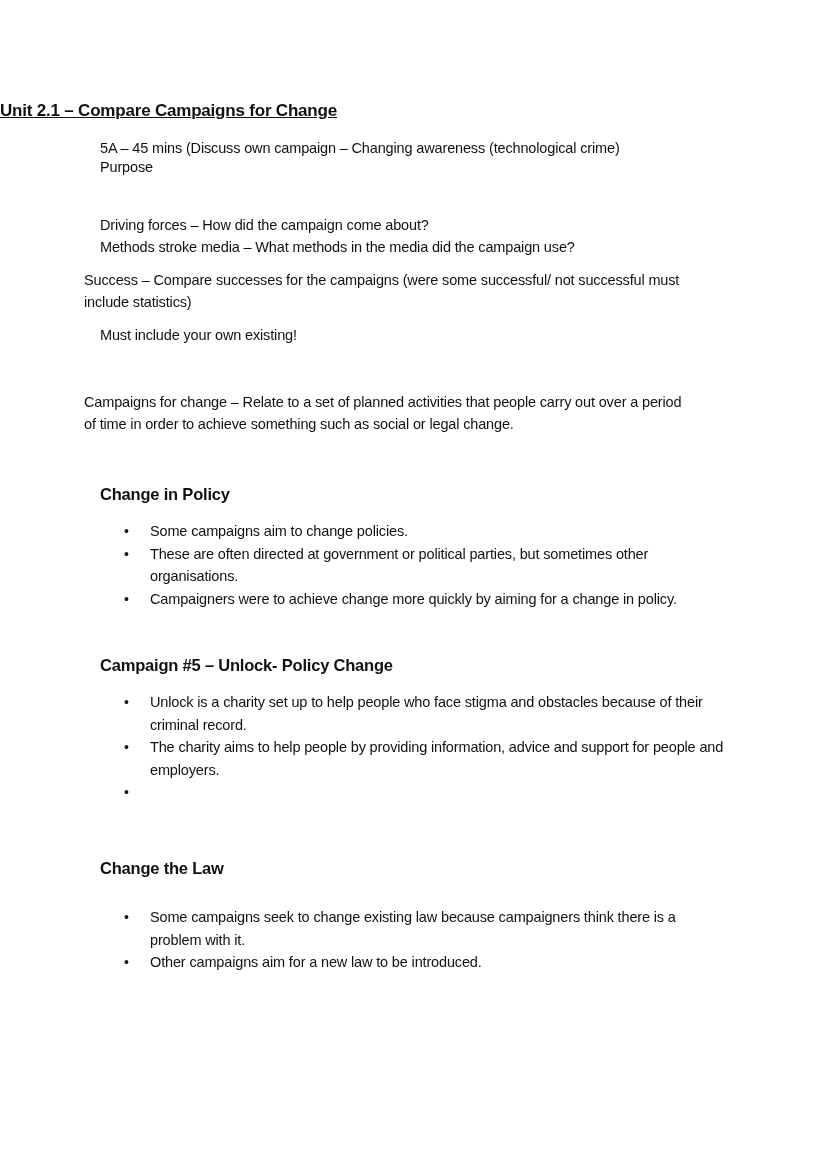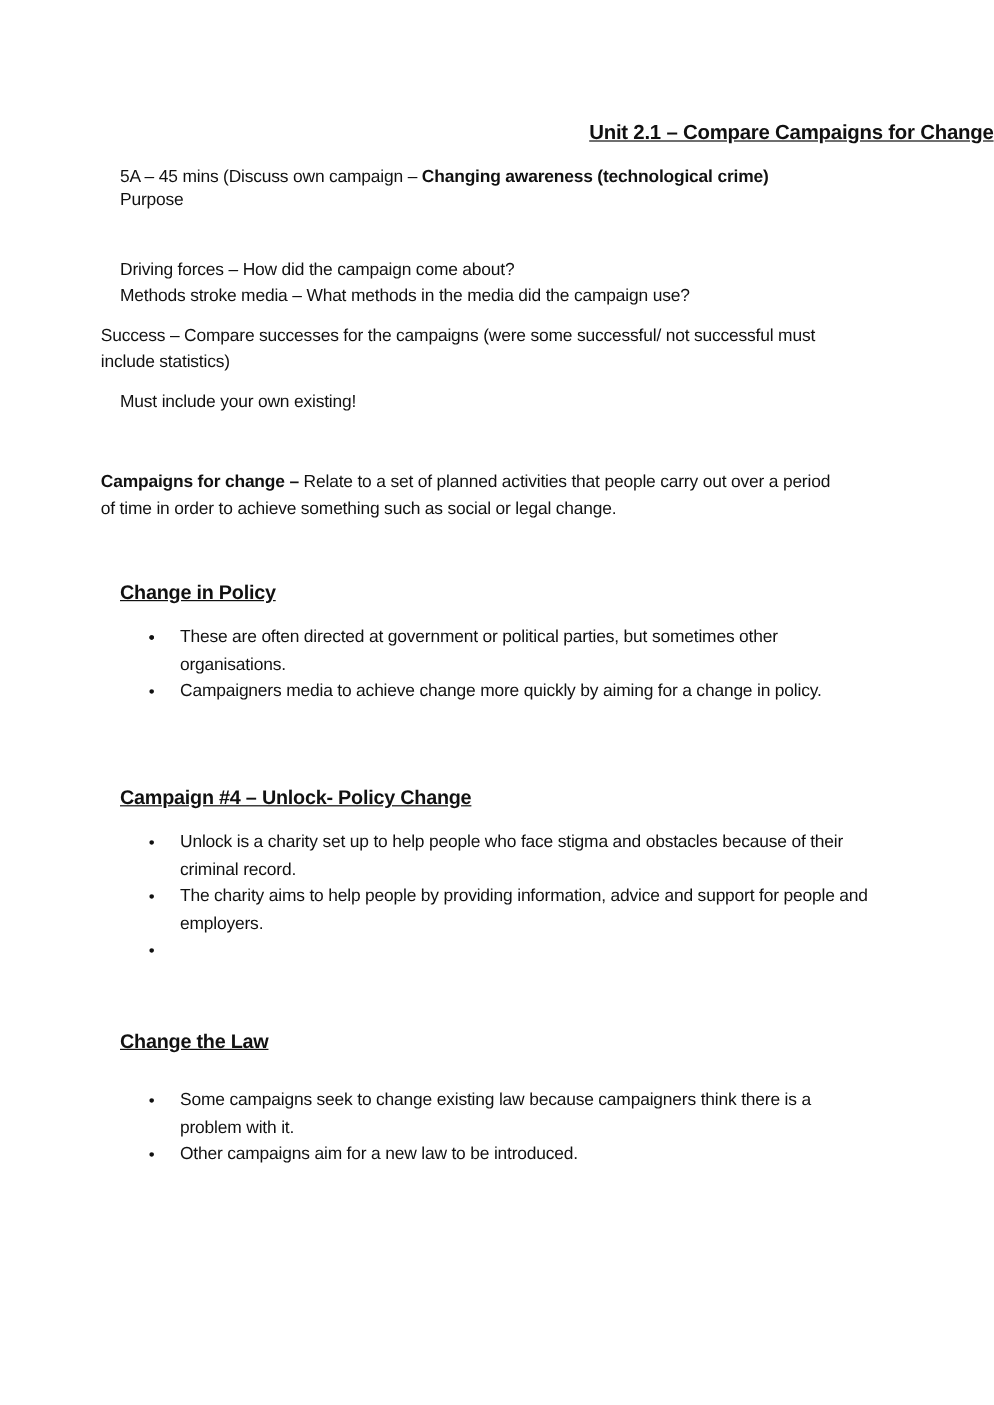--- a/index.html
+++ b/index.html
@@ -1,28 +1,28 @@
 <!DOCTYPE html>
 <html><head>
   <meta charset="utf-8">
   <style>
     html, body { margin: 0; padding: 0; background: #ffffff; }
     body { width: 828px; height: 1171px; position: relative; overflow: hidden;
       font-family: "Liberation Sans", sans-serif; color: #111; }
     .page { position: absolute; left: 0; top: 0; width: 828px; height: 1171px; }
     .abs { position: absolute; }
-    .title { left: 0; width: 828px; top: 101px; text-align: right; font-weight: bold;
+    .title { left: 0; width: 828px; top: 101px; text-align: left; font-weight: bold;
       font-size: 17px; text-decoration: underline; letter-spacing: -0.2px; }
     .line { left: 100px; font-size: 14.5px; line-height: 22px; letter-spacing: -0.15px; white-space: nowrap; }
     .para { left: 84px; width: 640px; font-size: 14.5px; line-height: 22px; letter-spacing: -0.15px; }
-    .heading { left: 100px; font-size: 16.5px; font-weight: bold; text-decoration: underline; letter-spacing: -0.2px; }
+    .heading { left: 100px; font-size: 16.5px; font-weight: bold; letter-spacing: -0.2px; }
     ul.bullets { position: absolute; left: 100px; width: 640px; margin: 0; padding: 0; list-style: none; }
     ul.bullets li { position: relative; padding-left: 50px; font-size: 14.5px; line-height: 22.5px; letter-spacing: -0.15px; }
     ul.bullets li .dot { position: absolute; left: 24px; top: 0; font-size: 14px; }
-    b { font-weight: bold; }
+    b { font-weight: normal; }
   </style>
 </head>
 <body>
 
 <div class="page">
 
   <div class="abs title">Unit 2.1 – Compare Campaigns for Change</div>
 
   <div class="abs line" style="top:137px;">
     <span>5A – 45 mins (Discuss own campaign – </span><b>Changing awareness (technological crime)</b>
@@ -33,26 +33,26 @@
   <div class="abs line" style="top:236px;text-align:center;">Methods stroke media – What methods in the media did the campaign use?</div>
   <div class="abs para" style="top:269px; width:630px;">Success – Compare successes for the campaigns (were some successful/ not successful must include statistics)</div>
   <div class="abs line" style="top:324px;">Must include your own existing!</div>
 
   <div class="abs para" style="top:391px; width:610px;">
     <b>Campaigns for change –</b><span> Relate to a set of planned activities that people carry out over a period of time in order to achieve something such as social or legal change.</span>
   </div>
 
   <div class="abs heading" style="top:485px;">Change in Policy</div>
   <ul class="bullets" style="top:520px; width:625px;">
-    <li><span class="dot">•</span></li>
+    <li><span class="dot">•</span><span>Some campaigns aim to change policies.</span></li>
     <li><span class="dot">•</span><span>These are often directed at government or political parties, but sometimes other organisations.</span></li>
-    <li><span class="dot">•</span><span>Campaigners media to achieve change more quickly by aiming for a change in policy.</span></li>
+    <li><span class="dot">•</span><span>Campaigners were to achieve change more quickly by aiming for a change in policy.</span></li>
   </ul>
 
-  <div class="abs heading" style="top:656px;">Campaign #4 – Unlock- Policy Change</div>
+  <div class="abs heading" style="top:656px;">Campaign #5 – Unlock- Policy Change</div>
   <ul class="bullets" style="top:691px; width:625px;">
     <li><span class="dot">•</span><span>Unlock is a charity set up to help people who face stigma and obstacles because of their criminal record.</span></li>
     <li><span class="dot">•</span><span>The charity aims to help people by providing information, advice and support for people and employers.</span></li>
     <li><span class="dot">•</span></li>
   </ul>
 
   <div class="abs heading" style="top:859px;">Change the Law</div>
   <ul class="bullets" style="top:906px; width:625px;">
     <li><span class="dot">•</span><span>Some campaigns seek to change existing law because campaigners think there is a problem with it.</span></li>
     <li><span class="dot">•</span><span>Other campaigns aim for a new law to be introduced.</span></li>

